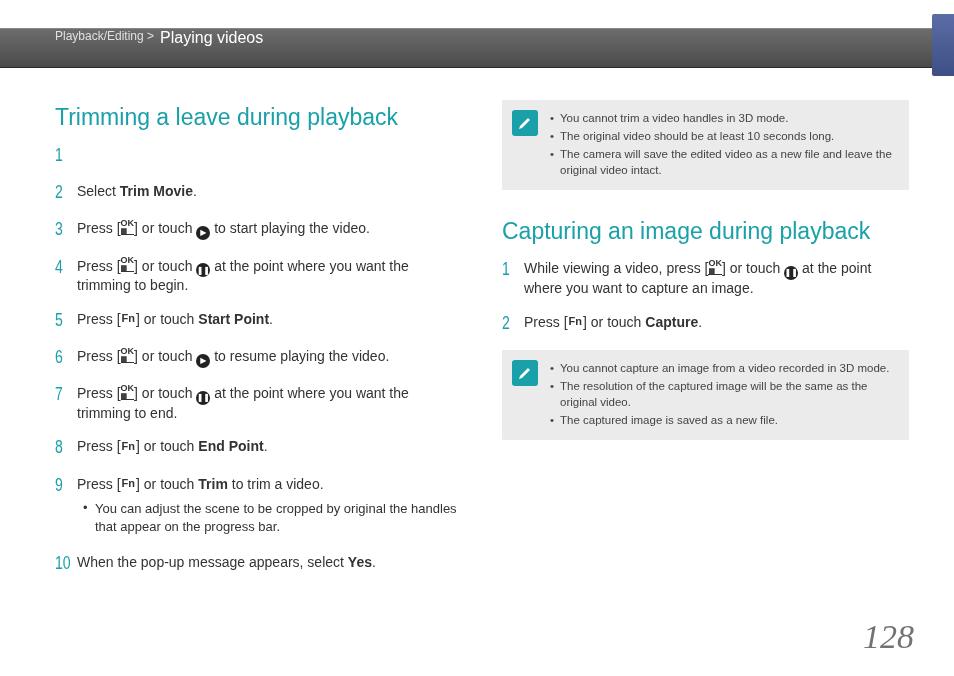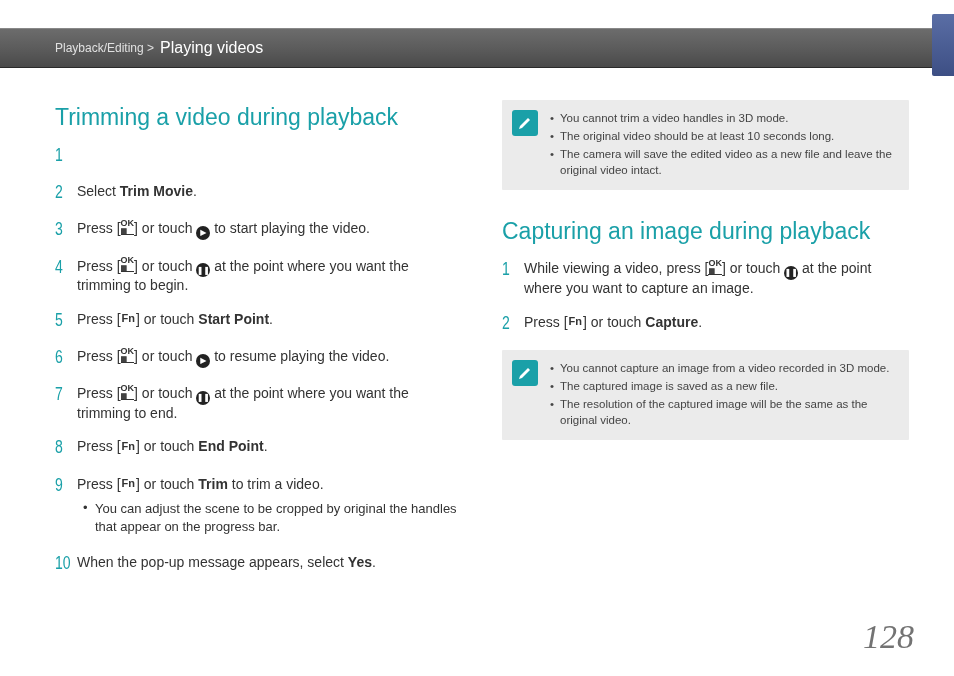--- a/index.html
+++ b/index.html
@@ -4,21 +4,21 @@
 <style>
   html,body{margin:0;padding:0;background:#f3f3f3;}
   .page{
     width:954px;height:676px;background:#fff;position:relative;
     font-family:"Segoe UI",Arial,sans-serif;color:#333;box-sizing:border-box;
   }
   .header-bar{
     position:absolute;left:0;top:28px;right:0;height:38px;
     background:linear-gradient(180deg,#6c6c6c 0%,#5c5c5c 50%,#4a4a4a 100%);
     border-top:1px solid #888;border-bottom:1px solid #2a2a2a;
-    display:flex;align-items:center;padding-left:55px;
+    display:flex;padding-left:55px;
   }
   .crumb-small{color:#e0e0e0;font-size:12px;margin-right:6px;}
   .crumb-big{color:#fff;font-size:16px;font-weight:400;}
   .tab{
     position:absolute;right:0;top:14px;width:22px;height:62px;
     background:linear-gradient(180deg,#5a6ea5,#3d4f84);border-radius:2px 0 0 2px;
   }
   .cols{position:absolute;left:55px;top:100px;right:45px;bottom:60px;display:flex;gap:40px;}
   .col{flex:1;min-width:0;}
   h2{color:#1aa0a8;font-weight:400;font-size:23px;margin:4px 0 14px;}
@@ -71,21 +71,21 @@
 
   <div class="header-bar">
     <span class="crumb-small">Playback/Editing &gt;</span>
     <span class="crumb-big">Playing videos</span>
   </div>
   <div class="tab"></div>
 
   <div class="cols">
 
     <div class="col">
-      <h2>Trimming a video during playback</h2>
+      <h2>Trimming a leave during playback</h2>
       <ol class="steps" id="left-steps">
           <li>
             <span class="num">1</span>
           </li>
           <li>
             <span class="num">2</span>
             <span class="txt">Select <b>Trim Movie</b>.</span>
           </li>
           <li>
             <span class="num">3</span>
@@ -151,22 +151,22 @@
         </ol>
 
       <div class="note-box">
         <div class="note-icon">
           <svg width="16" height="16" viewBox="0 0 16 16">
               <path d="M2 14 L5 13 L13 5 L11 3 L3 11 Z" fill="#fff"></path>
             </svg>
         </div>
         <ul class="note-list" id="note2">
             <li>You cannot capture an image from a video recorded in 3D mode.</li>
+            <li>The resolution of the captured image will be the same as the original video.</li>
             <li>The captured image is saved as a new file.</li>
-            <li>The resolution of the captured image will be the same as the original video.</li>
           </ul>
       </div>
     </div>
 
   </div>
 
   <div class="page-num">128</div>
 </div>
 
 </body></html>

